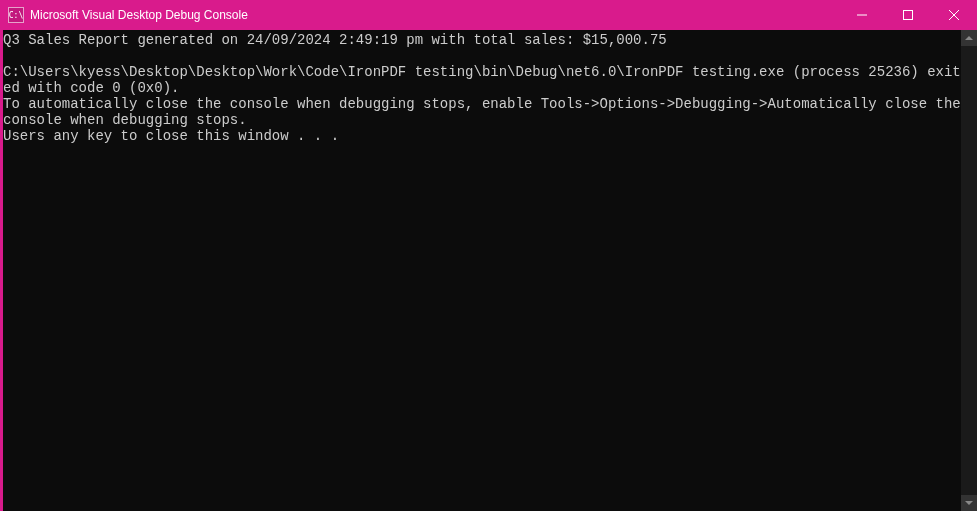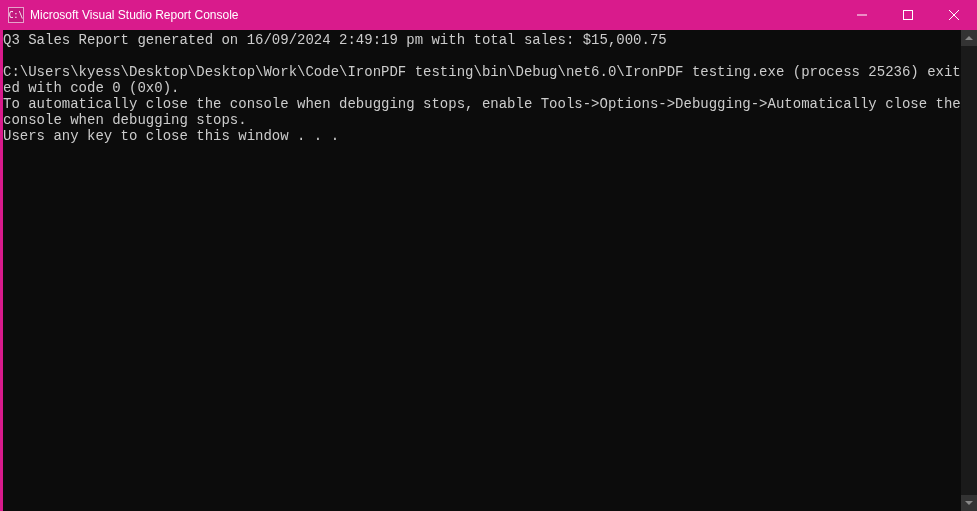--- a/index.html
+++ b/index.html
@@ -108,42 +108,42 @@
     }
   </style>
 </head>
 <body>
 
 <div class="window">
   <div class="titlebar">
     <div class="titlebar-icon">
       <span>C:\</span>
     </div>
-    <div class="titlebar-title">Microsoft Visual Studio Report Console</div>
+    <div class="titlebar-title">Microsoft Visual Desktop Debug Console</div>
     <div class="window-controls">
       <div class="window-btn">
         <svg width="10" height="10" viewBox="0 0 10 10">
           <line x1="0" y1="5" x2="10" y2="5" stroke="white" stroke-width="1"></line>
         </svg>
       </div>
       <div class="window-btn">
         <svg width="10" height="10" viewBox="0 0 10 10">
           <rect x="0.5" y="0.5" width="9" height="9" stroke="white" stroke-width="1" fill="none"></rect>
         </svg>
       </div>
       <div class="window-btn close">
         <svg width="10" height="10" viewBox="0 0 10 10">
           <line x1="0" y1="0" x2="10" y2="10" stroke="white" stroke-width="1"></line>
           <line x1="10" y1="0" x2="0" y2="10" stroke="white" stroke-width="1"></line>
         </svg>
       </div>
     </div>
   </div>
   <div class="console-body">
-    <div class="console-text"><span>Q3 Sales Report generated on 16/09/2024 2:49:19 pm with total sales: $15,000.75</span>
+    <div class="console-text"><span>Q3 Sales Report generated on 24/09/2024 2:49:19 pm with total sales: $15,000.75</span>
 <span></span>
 <span>C:\Users\kyess\Desktop\Desktop\Work\Code\IronPDF testing\bin\Debug\net6.0\IronPDF testing.exe (process 25236) exited with code 0 (0x0).</span>
 <span>To automatically close the console when debugging stops, enable Tools-&gt;Options-&gt;Debugging-&gt;Automatically close the console when debugging stops.</span>
 <span>Users any key to close this window . . .</span></div>
     <div class="scrollbar-track">
       <div class="scrollbar-btn up">
         <svg width="8" height="4" viewBox="0 0 8 4">
           <polygon points="4,0 8,4 0,4" fill="#888"></polygon>
         </svg>
       </div>

